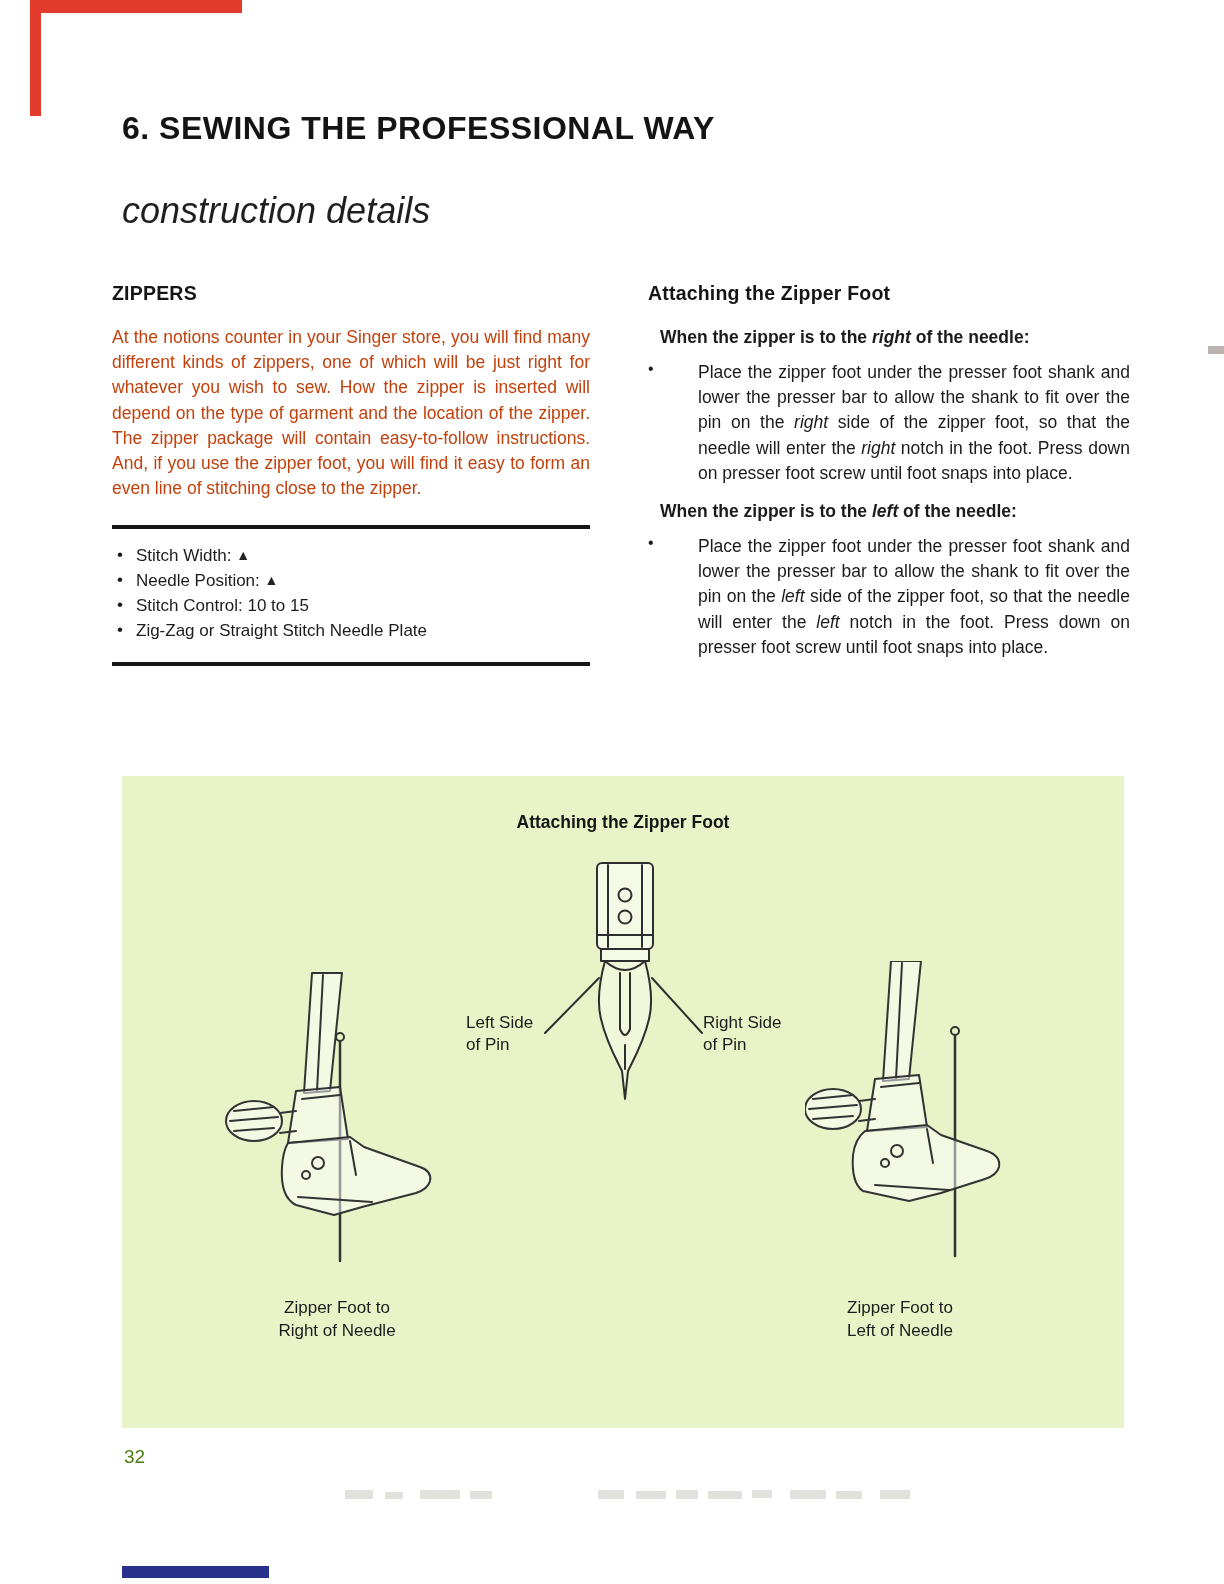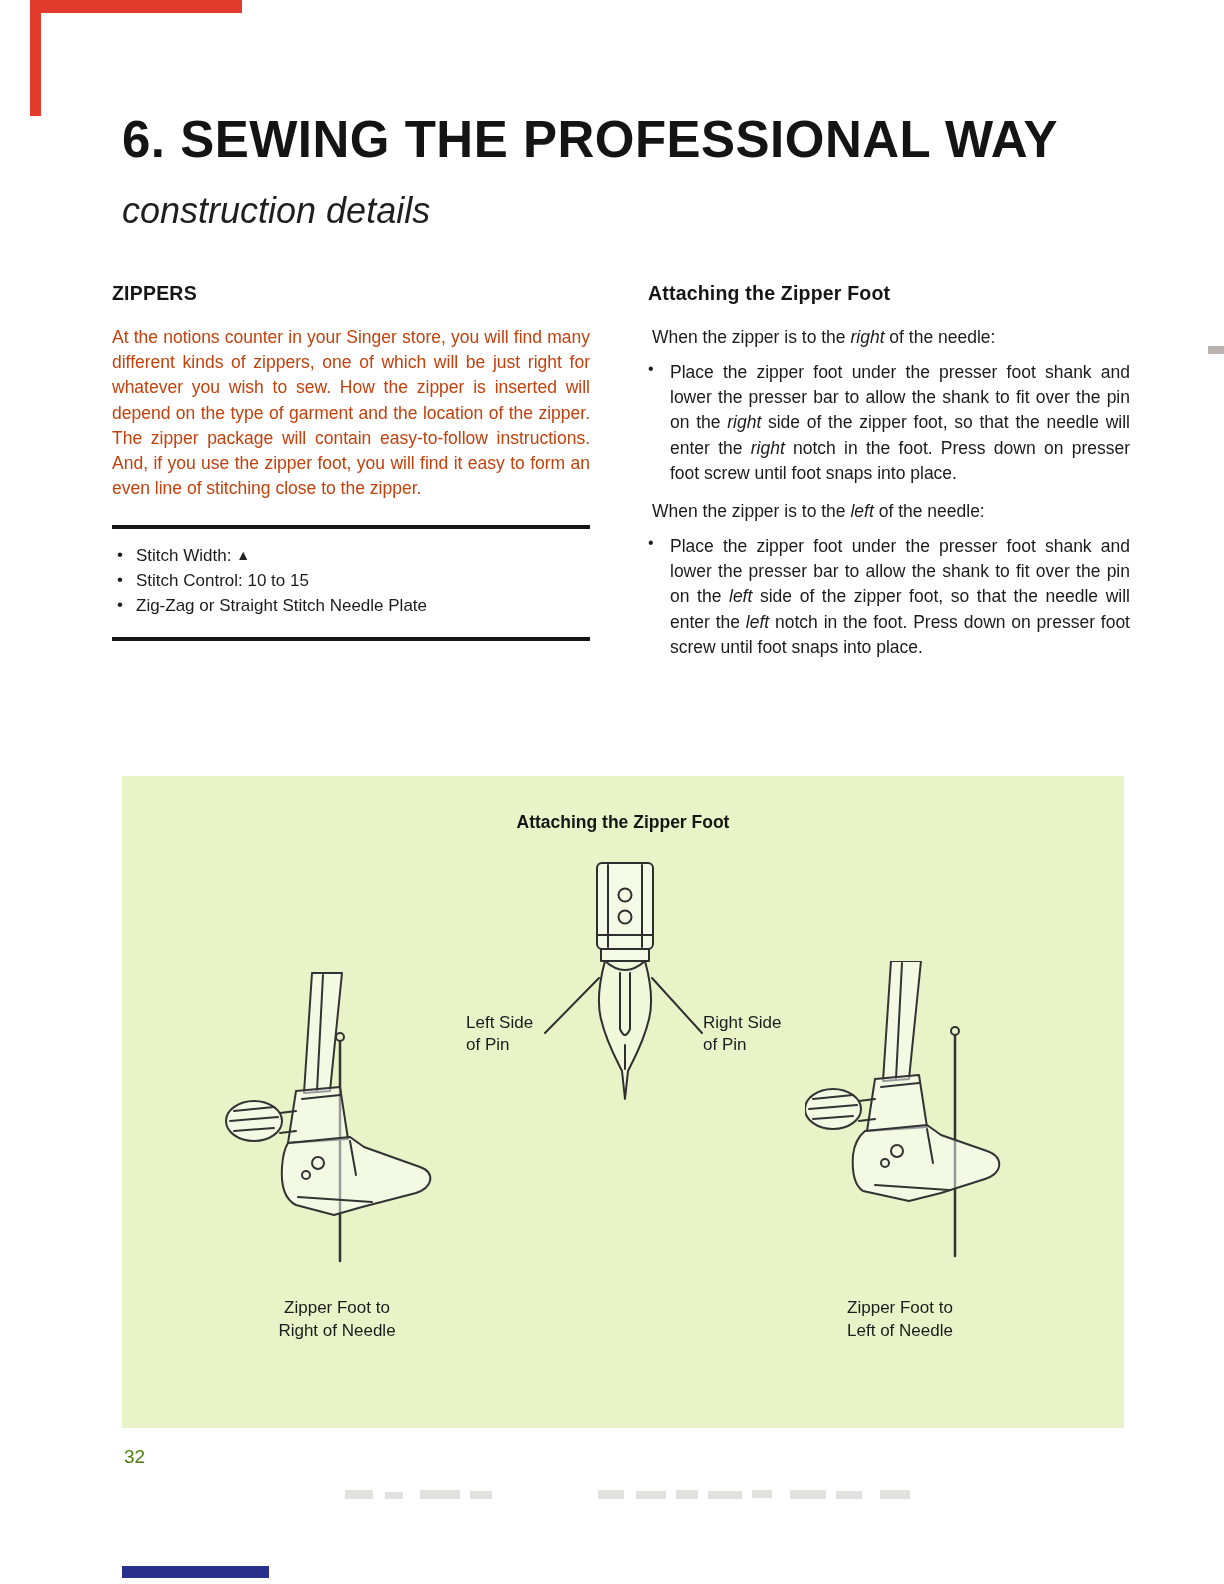--- a/index.html
+++ b/index.html
@@ -13,44 +13,44 @@
     color: #1b1b1b;
     overflow: hidden;
   }
   
   .red-top   { position:absolute; left:30px; top:0; width:212px; height:13px; background:#e23b2e; }
   .red-left  { position:absolute; left:30px; top:0; width:11px; height:116px; background:#e23b2e; }
   .edge-tick { position:absolute; left:1208px; top:346px; width:16px; height:8px; background:#b9b2ae; }
 
   .chapter-title {
     position:absolute; left:122px; top:110px;
-    font-size:51px; font-weight:bold; letter-spacing:.5px; color:#141414;
+    font-size:32px; font-weight:bold; letter-spacing:.5px; color:#141414;
   }
   .section-title {
     position:absolute; left:122px; top:190px;
     font-size:36px; font-style:italic; font-weight:400; color:#1f1f1f;
   }
 
   .col-left  { position:absolute; left:112px; top:282px; width:478px; }
   .col-right { position:absolute; left:648px; top:282px; width:482px; }
   .col-heading { font-size:19.5px; font-weight:bold; letter-spacing:.2px; margin:0 0 20px 0; color:#151515; }
   .body-text { font-size:17.5px; line-height:25.2px; text-align:justify; color:#c2410c; }
 
   .rule { border:none; border-top:4px solid #151515; margin-top:24px; }
   .rule2 { margin-top:18px; }
   ul.settings { list-style:none; margin-top:15px; font-size:17px; line-height:24.8px; color:#1c1c1c; }
   ul.settings li { padding-left:24px; position:relative; }
   ul.settings li::before { content:"•"; position:absolute; left:5px; top:-1px; }
   .sym { font-size:14px; position:relative; top:-1px; color:#222; }
 
-  .intro { font-size:17.5px; line-height:25px; margin:0 0 10px 4px; }
+  .intro { font-size:17.5px; line-height:25px; margin:0 0 10px 12px;font-weight:bold; }
   .step { display:flex; margin:0 0 13px 0; }
   .step .bullet { width:22px; flex:none; }
   .step .bullet::before { content:"•"; }
-  .step .step-text { flex:1; font-size:17.5px; line-height:25.2px; text-align:justify; }
+  .step .step-text { flex:1; font-size:17.5px; line-height:25.2px; text-align:justify;margin-left:28px; }
   .it { font-style:italic; }
 
   .figure {
     position:absolute; left:122px; top:776px; width:1002px; height:652px;
     background:#e9f3c8;
   }
   .figure-caption {
     position:absolute; top:36px; left:0; width:100%; text-align:center;
     font-weight:bold; font-size:17.5px; color:#161616;
   }
@@ -75,20 +75,23 @@
   <h1 class="chapter-title">6. SEWING THE PROFESSIONAL WAY</h1>
   <h2 class="section-title">construction details</h2>
 
   <div class="col-left">
     <h3 class="col-heading">ZIPPERS</h3>
     <p class="body-text">At the notions counter in your Singer store, you will find many different kinds of zippers, one of which will be just right for whatever you wish to sew. How the zipper is inserted will depend on the type of garment and the location of the zipper. The zipper package will contain easy-to-follow instructions. And, if you use the zipper foot, you will find it easy to form an even line of stitching close to the zipper.</p>
     <hr class="rule">
     <ul class="settings">
       <li>
         <span>Stitch Width: </span><span class="sym">▲</span>
+      </li>
+      <li>
+        <span>Needle Position: </span><span class="sym">▲</span>
       </li>
       <li>
         <span>Stitch Control: 10 to 15</span>
       </li>
       <li>
         <span>Zig-Zag or Straight Stitch Needle Plate</span>
       </li>
     </ul>
     <hr class="rule rule2">
   </div>

